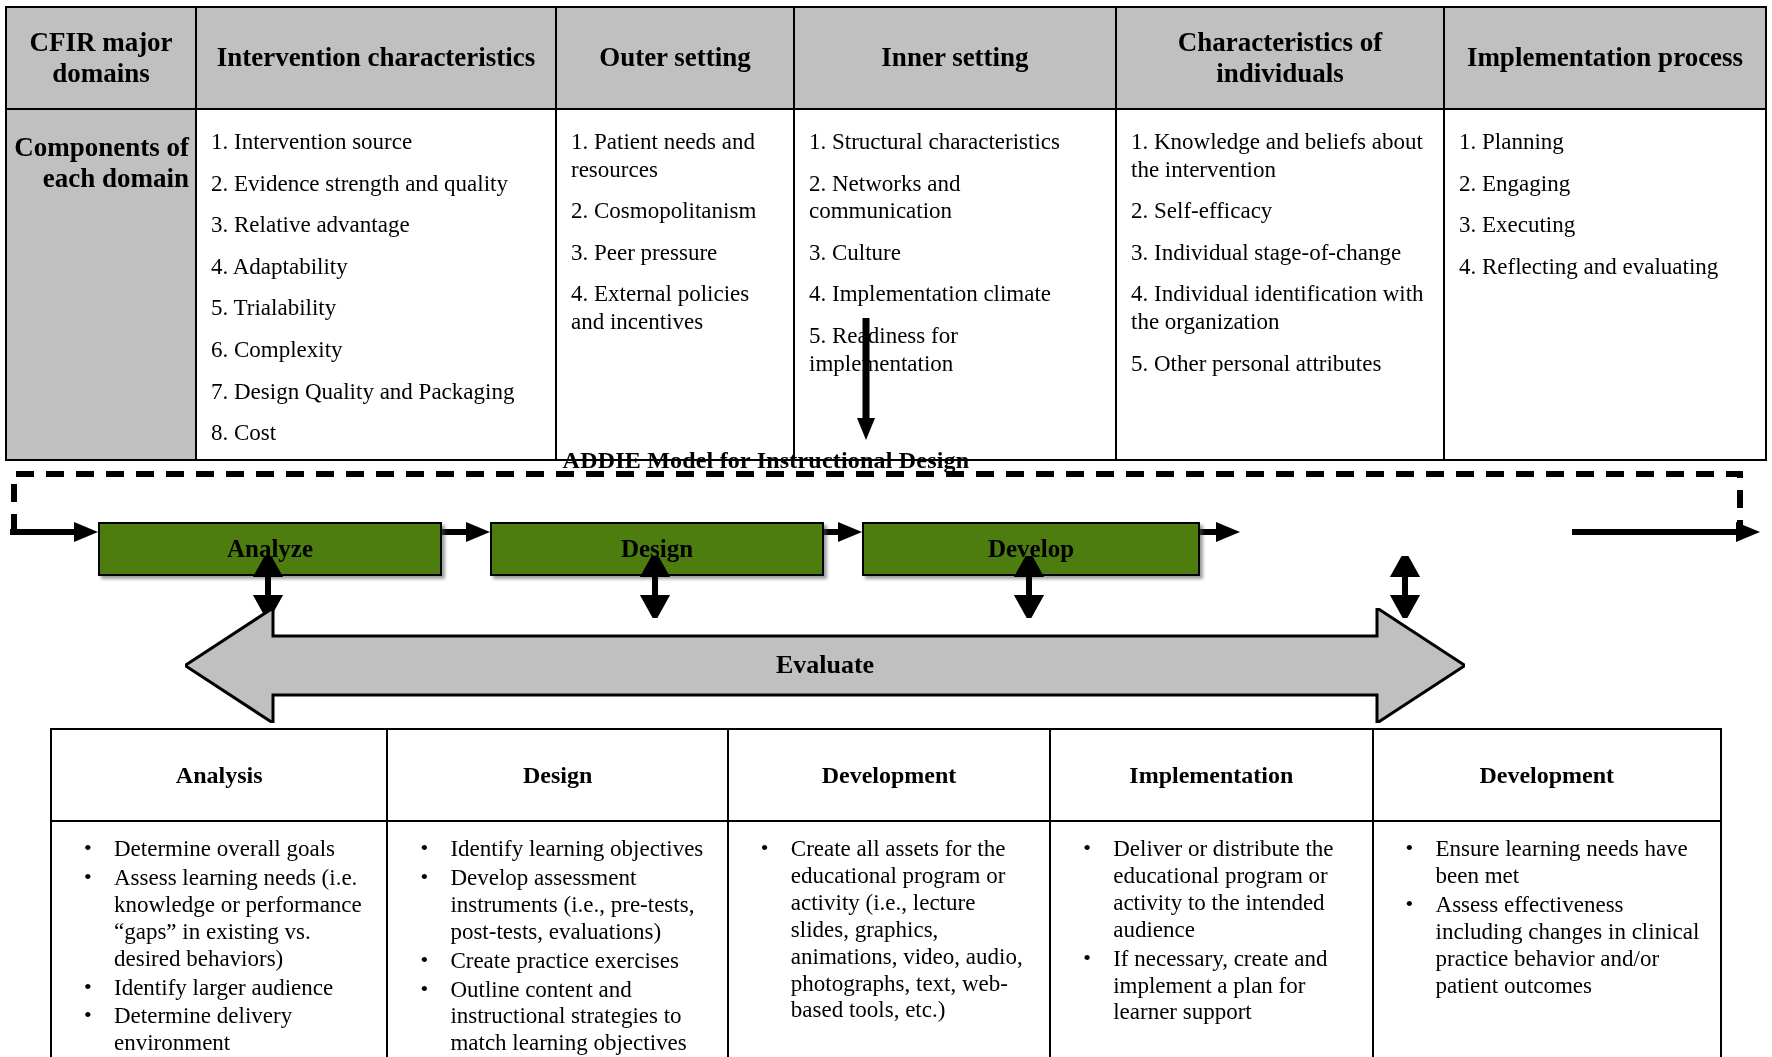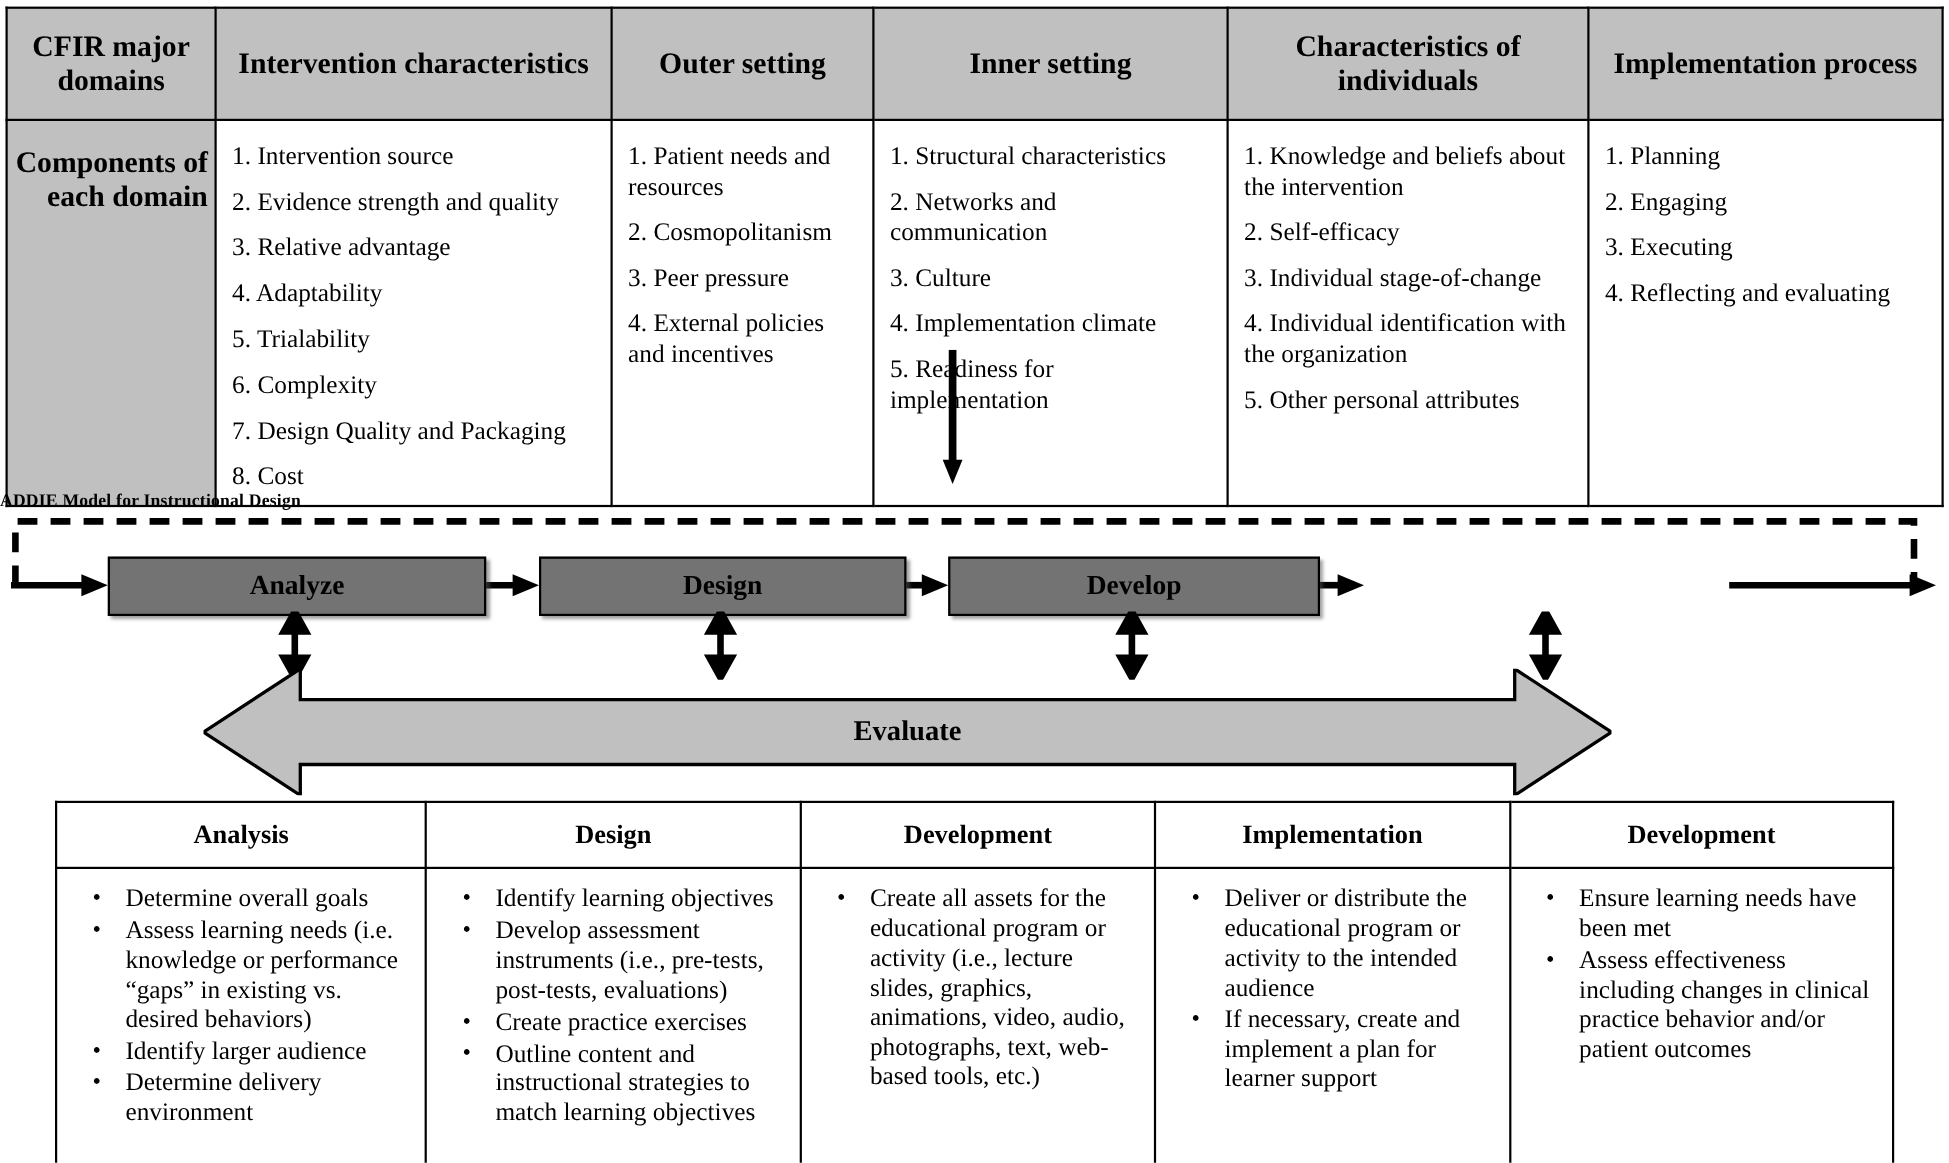--- a/index.html
+++ b/index.html
@@ -83,46 +83,47 @@
     width: 20px;
     height: 122px;
   }
 
   
   #addie-title {
     position: absolute;
     left: 0;
     top: 447px;
     width: 1532px;
-    font-weight: bold;
-    font-size: 16px;
+    text-align: center;
+    font-weight: bold;
+    font-size: 24px;
     letter-spacing: 0.2px;
     z-index: 5;
   }
 
   
   #addie-loop {
     position: absolute;
     left: 0;
     top: 460px;
     width: 1772px;
     height: 130px;
   }
   .addie-box {
     position: absolute;
-    background: #737373;
+    background: #4d7c0f;
     border: 2px solid #000;
     box-shadow: 3px 3px 3px rgba(80,80,80,0.55);
     display: flex;
     align-items: center;
     justify-content: center;
     font-weight: bold;
     font-size: 25px;
     height: 50px;
-    top: 46px;
+    top: 62px;
   }
   #box-analyze   { left: 98px;  width: 340px; }
   #box-design    { left: 490px; width: 330px; }
   #box-develop   { left: 862px; width: 334px; }
   #box-implement { left: 1240px; width: 330px; }
 
   
   #evaluate-arrow {
     position: absolute;
     left: 185px;
@@ -154,21 +155,21 @@
     border: 2px solid #000;
     vertical-align: top;
     padding: 0;
   }
   .addie-head-cell {
     text-align: center;
     font-weight: bold;
     font-size: 24px;
     height: 58px;
     vertical-align: middle !important;
-    padding: 0 6px !important;
+    padding: 16px 6px !important;
     background: #fff;
   }
   .addie-body-cell {
     font-size: 23px;
     line-height: 1.17;
     padding: 14px 10px 10px 6px !important;
     height: 246px;
     background: #fff;
   }
   .addie-body-cell ul {

